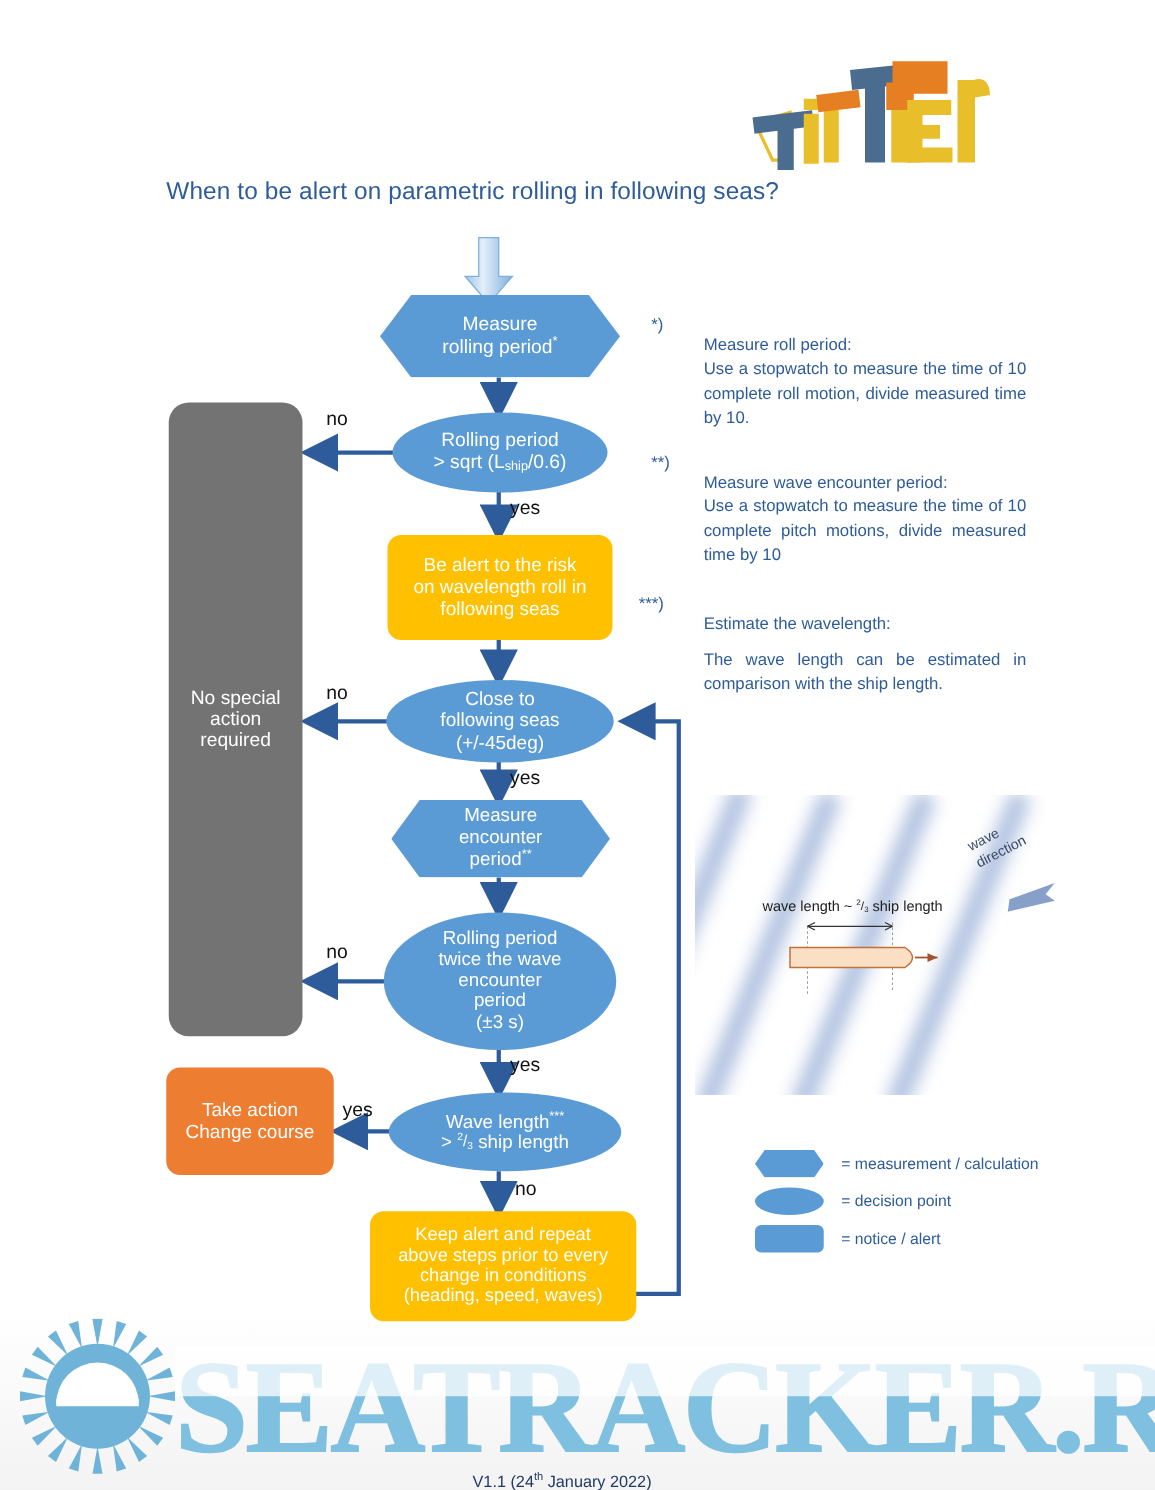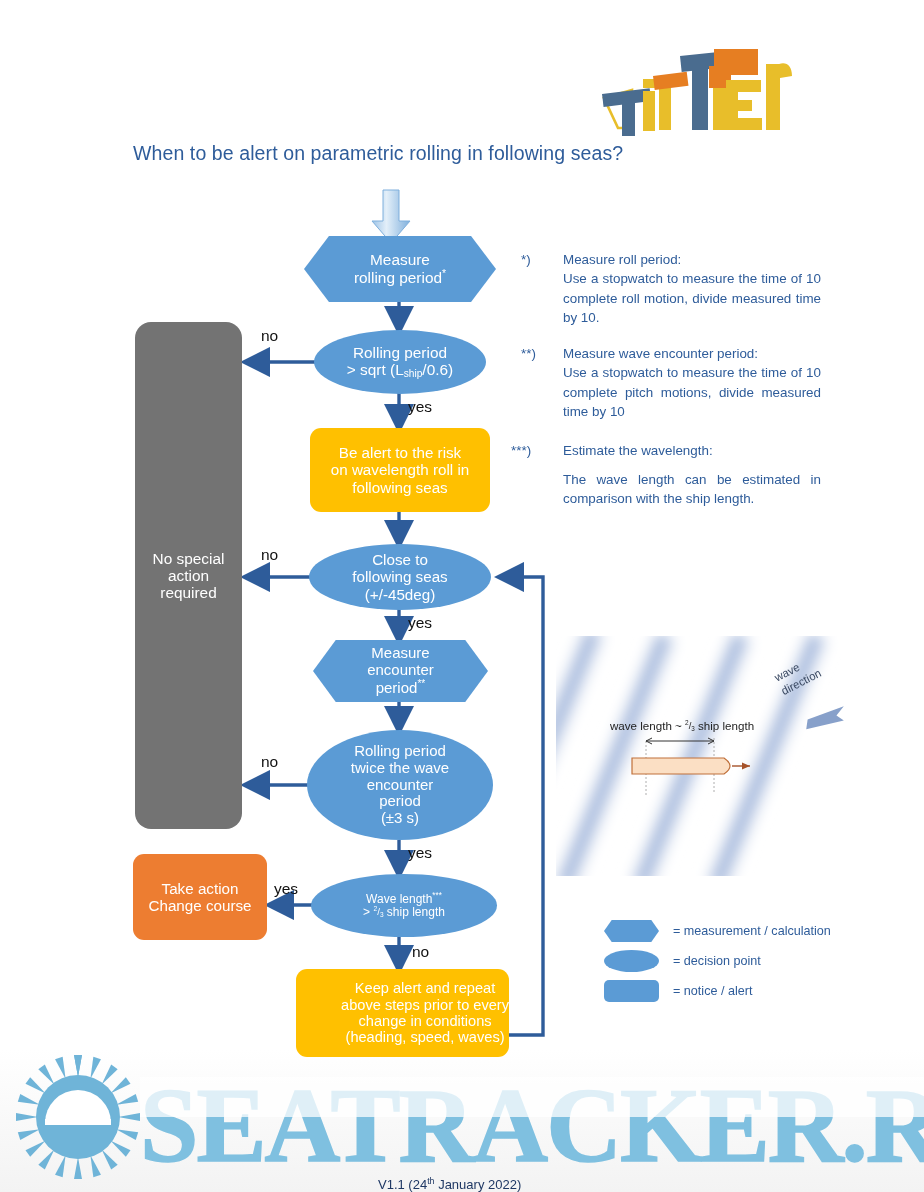--- a/index.html
+++ b/index.html
@@ -28,21 +28,21 @@
   .greenbox{background:#737373;border-radius:16px;}
   .orangebox{background:#ED7D31;border-radius:11px;}
 
   
   .lbl{position:absolute;color:#111;font-size:15.5px;}
 
   
   #notes{left:521px;top:250px;width:300px;color:#2E5C9A;font-size:13.4px;line-height:1.44;}
   .note{display:flex;margin-bottom:17px;}
   .note .mk{width:42px;flex:0 0 42px;}
-  .note .bd{flex:1;}
+  .note .bd{flex:1;margin-top:16px;}
   .just{text-align:justify;text-align-last:left;}
   .note p{margin:0;}
 
   
   #legend{left:604px;top:918px;width:280px;color:#2E5C9A;font-size:12.6px;}
   .leg-row{display:flex;align-items:center;height:26px;margin-bottom:4px;}
   .leg-sw{width:55px;height:22px;background:#5B9BD5;margin-right:14px;flex:0 0 55px;}
   .leg-hex{clip-path:polygon(14% 0,86% 0,100% 50%,86% 100%,14% 100%,0 50%);}
   .leg-ell{border-radius:50%;}
   .leg-rr{border-radius:5px;}
@@ -189,28 +189,28 @@
 <div class="node ellipse abs" style="left:307px;top:730px;width:186px;height:110px;font-size:15px;">
   <div>
     <div>Rolling period</div>
     <div>twice the wave</div>
     <div>encounter</div>
     <div>period</div>
     <div>(±3 s)</div>
   </div>
 </div>
 
-<div class="node ellipse abs" style="left:311px;top:874px;width:186px;height:63px;font-size:12px;">
+<div class="node ellipse abs" style="left:311px;top:874px;width:186px;height:63px;font-size:15px;">
   <div>
     <div>Wave length<sup>***</sup></div>
     <div>&gt; <span class="frac"><sup>2</sup>/<sub>3</sub></span> ship length</div>
   </div>
 </div>
 
-<div class="node rrect abs" style="left:296px;top:969px;width:213px;height:88px;font-size:14.6px;justify-content:flex-end;">
+<div class="node rrect abs" style="left:296px;top:969px;width:213px;height:88px;font-size:14.6px;">
   <div>
     <div>Keep alert and repeat</div>
     <div>above steps prior to every</div>
     <div>change in conditions</div>
     <div>(heading, speed, waves)</div>
   </div>
 </div>
 
 <div class="lbl" style="left:261px;top:327px;">no</div>
 <div class="lbl" style="left:408px;top:398px;">yes</div>

